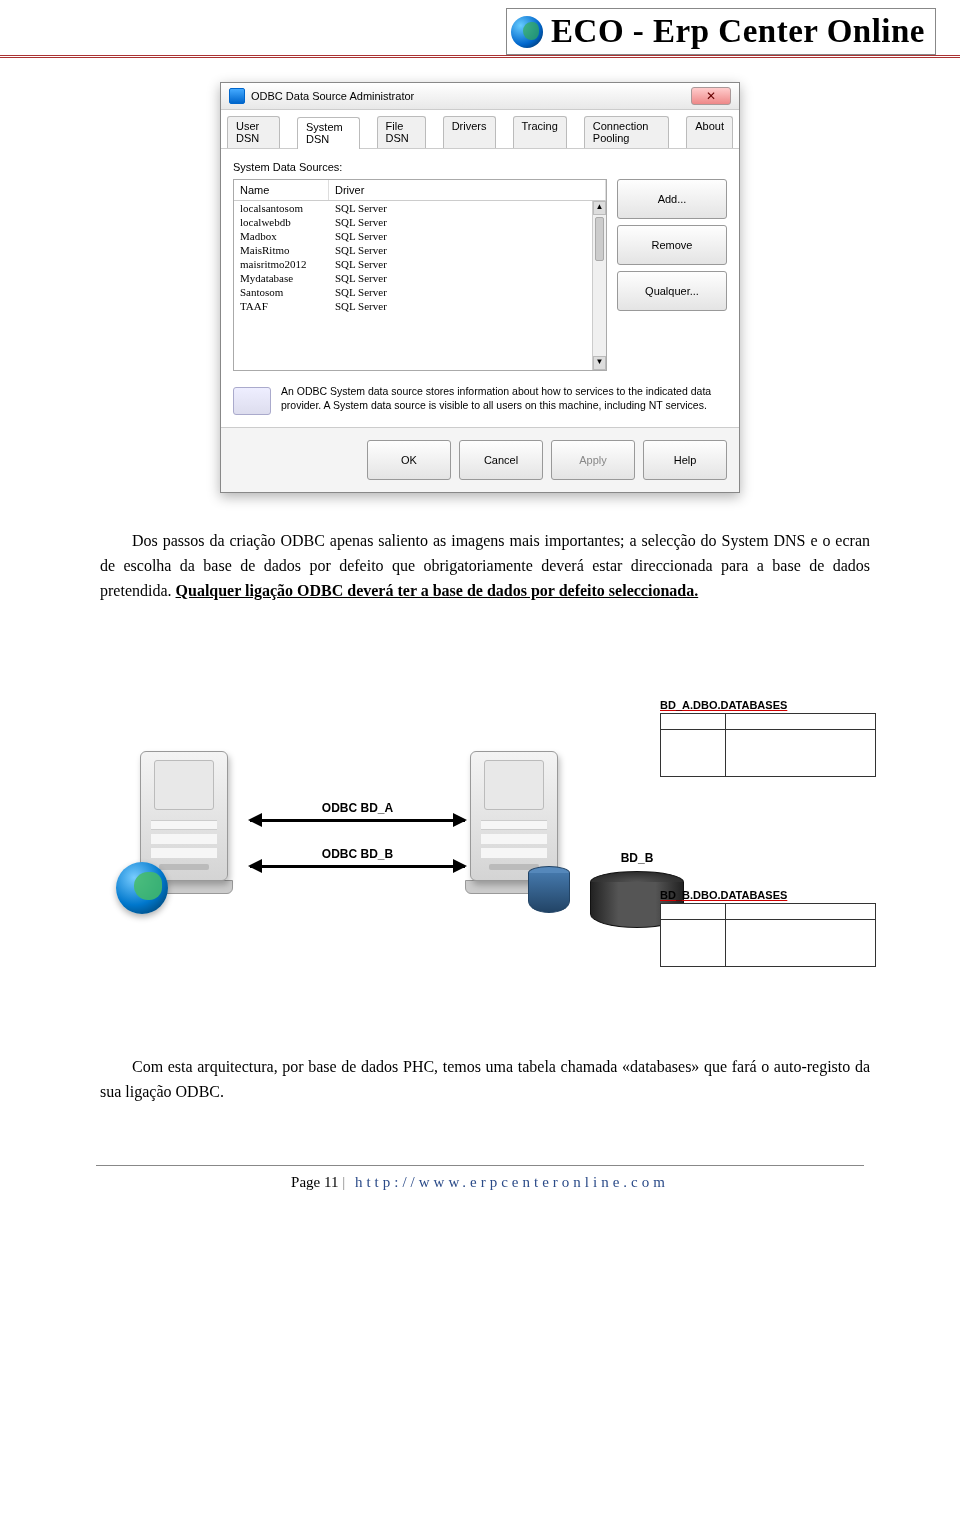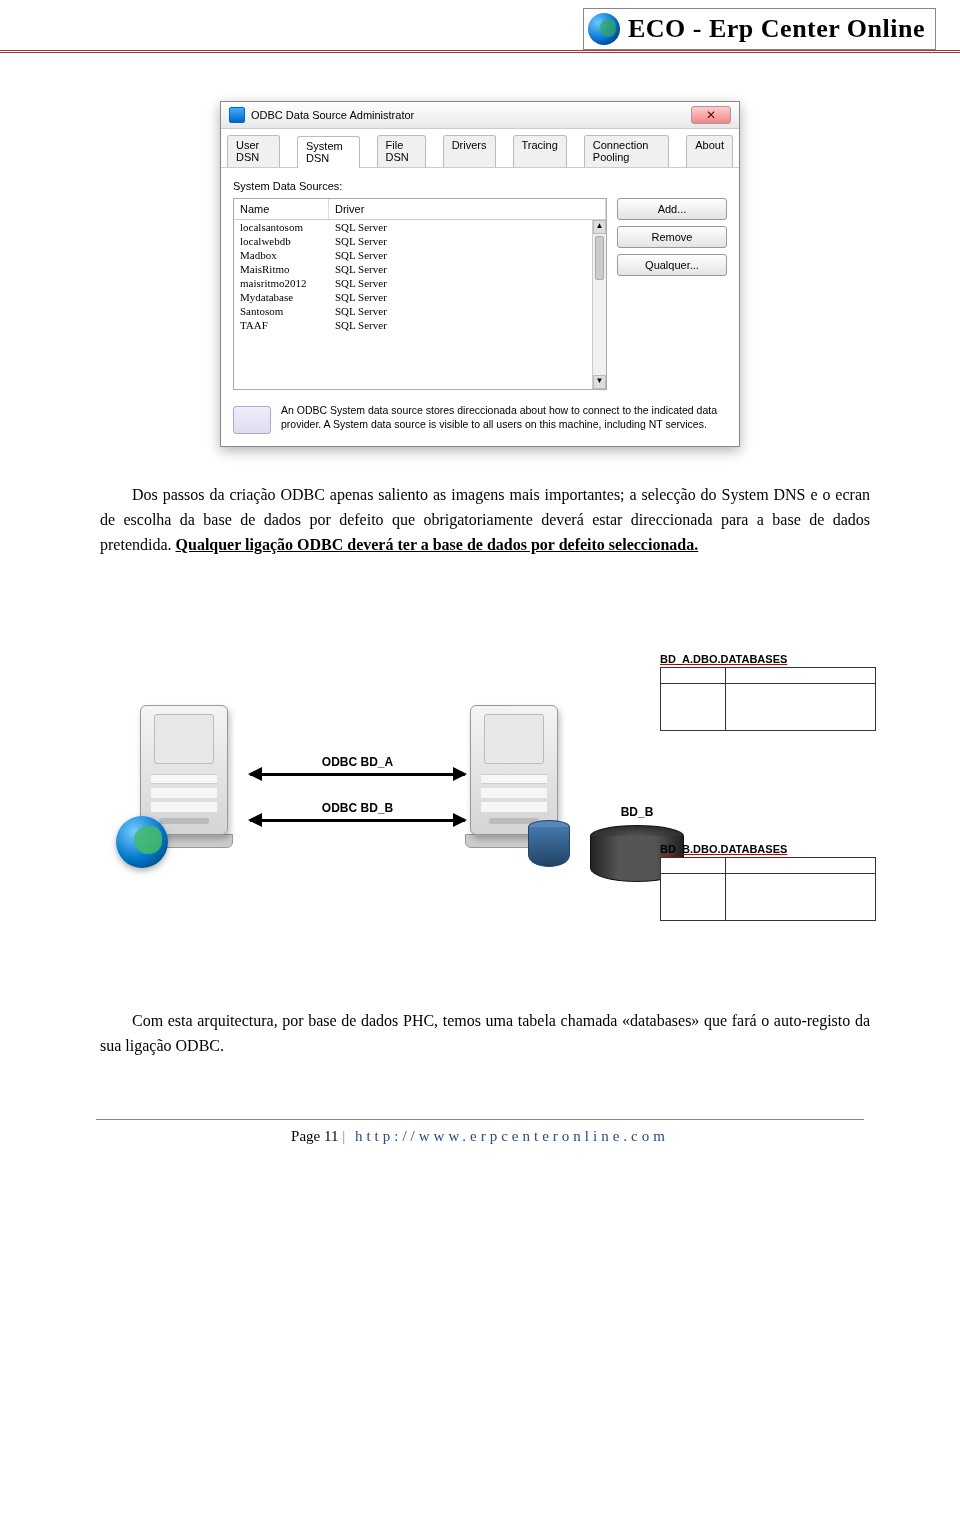--- a/index.html
+++ b/index.html
@@ -3,24 +3,24 @@
 <meta charset="utf-8">
 <style>
   * { margin:0; padding:0; box-sizing:border-box; }
   body { background:#fff; font-family:Georgia,serif; width:960px; margin:0 auto; color:#000; }
 
   
   .hdr { border-bottom:3px double #a33; padding:8px 24px 0 0; display:flex; justify-content:flex-end; }
   .hdr-inner { display:flex; align-items:center; gap:8px; background:#fff; border:1px solid #888; padding:4px 10px 4px 4px; }
   .globe { width:32px; height:32px; border-radius:50%; background:radial-gradient(circle at 30% 30%, #6cf 0, #06c 60%, #024 100%); position:relative; }
   .globe::after { content:""; position:absolute; inset:6px 4px 8px 12px; background:#3a5; border-radius:50% 40% 45% 50%; opacity:.7; }
-  .hdr-txt { font-family:"Times New Roman",serif; font-weight:bold; font-size:26px; letter-spacing:0.5px; }
-
-  
-  .dialog-wrap { display:flex; justify-content:center; margin:48px 0 36px; }
+  .hdr-txt { font-family:"Times New Roman",serif; font-weight:bold; font-size:33px; letter-spacing:0.5px; }
+
+  
+  .dialog-wrap { display:flex; justify-content:center; margin:24px 0 36px; }
   .dialog { width:520px; border:1px solid #888; background:#f4f4f4; font-family:"Segoe UI",Tahoma,sans-serif; font-size:11px; color:#000; box-shadow:0 4px 12px rgba(0,0,0,.3); }
   .titlebar { display:flex; align-items:center; justify-content:space-between; background:linear-gradient(#fff,#e8e8e8); padding:4px 8px; border-bottom:1px solid #ccc; }
   .titlebar-left { display:flex; align-items:center; gap:6px; }
   .app-icon { width:16px; height:16px; background:linear-gradient(#4af,#06c); border:1px solid #06c; border-radius:2px; }
   .close-btn { width:40px; height:18px; border:1px solid #a99; border-radius:3px; background:linear-gradient(#fcc,#e88); display:flex; align-items:center; justify-content:center; font-size:12px; color:#600; cursor:default; }
   .tabstrip { display:flex; gap:17px; background:#fff; padding:6px 6px 0; border-bottom:1px solid #ccc; }
   .tab { padding:3px 8px 4px; background:#f0f0f0; border:1px solid #bbb; border-bottom:none; border-radius:3px 3px 0 0; cursor:default; }
   .tab.active { background:#fff; font-weight:normal; position:relative; top:1px; }
   .pane { background:#fff; padding:12px; }
   .pane-label { margin-bottom:6px; }
@@ -32,21 +32,21 @@
   .col-driver { flex:1; }
   .list-rows { flex:1; overflow:hidden; position:relative; }
   .list-row { display:flex; }
   .list-row span { padding:1px 6px; display:block;font-family:Liberation Serif, serif; }
   .list-row .c1 { width:95px; }
   .list-row .c2 { flex:1; }
   .scrollbar { position:absolute; right:0; top:0; bottom:0; width:14px; border-left:1px solid #ccc; background:#f0f0f0; display:flex; flex-direction:column; }
   .scroll-btn { height:14px; background:#ddd; border:1px solid #bbb; font-size:8px; text-align:center; line-height:10px; }
   .scroll-thumb { margin:2px; height:44px; background:#ccc; border:1px solid #aaa; border-radius:2px; }
   .side-buttons { display:flex; flex-direction:column; gap:6px; width:110px; }
-  .wbtn { background:linear-gradient(#fefefe,#e4e4e4); border:1px solid #999; border-radius:3px; padding:4px 0; text-align:center; cursor:default; }
+  .wbtn { background:linear-gradient(#fefefe,#e4e4e4); border:1px solid #999; border-radius:3px; padding:13px 0; text-align:center; cursor:default; }
   .info-row { display:flex; gap:10px; margin-top:14px; align-items:flex-start; }
   .info-icon { width:38px; height:28px; border:1px solid #aac; background:linear-gradient(#eef,#dde); border-radius:3px; margin-top:2px; }
   .info-txt { flex:1; font-size:10.5px; line-height:1.3; }
   .footer-btns { display:flex; justify-content:flex-end; gap:8px; padding:12px; background:#f4f4f4; border-top:1px solid #ccc; }
   .footer-btns .wbtn { width:84px; }
   .footer-btns .wbtn.disabled { color:#888; }
 
   
   .para { margin:8px 90px 0 100px; text-align:justify; font-size:16px; line-height:1.55; }
   .para .uline { font-weight:bold; text-decoration:underline; }
@@ -165,22 +165,28 @@
           </div>
         </div>
         <div class="side-buttons">
           <div class="wbtn">Add...</div>
           <div class="wbtn">Remove</div>
           <div class="wbtn">Qualquer...</div>
         </div>
       </div>
       <div class="info-row">
         <div class="info-icon"></div>
-        <div class="info-txt">An ODBC System data source stores direccionada about how to connect to the indicated data provider.  A System data source is visible to all users on this machine, including NT services.</div>
-      </div>
+        <div class="info-txt">An ODBC System data source stores information about how to services to the indicated data provider.  A System data source is visible to all users on this machine, including NT services.</div>
+      </div>
+    </div>
+    <div class="footer-btns">
+      <div class="wbtn">OK</div>
+      <div class="wbtn">Cancel</div>
+      <div class="wbtn disabled">Apply</div>
+      <div class="wbtn">Help</div>
     </div>
   </div>
 </div>
 
 <p class="para" style="text-indent:2em">
   <span>Dos passos da criação ODBC apenas saliento as imagens mais importantes; a selecção do System DNS e o ecran de escolha da base de dados por defeito que obrigatoriamente deverá estar direccionada para a base de dados pretendida. </span><span class="uline">Qualquer ligação ODBC deverá ter a base de dados por defeito seleccionada.</span>
 </p>
 
 <div class="diagram-wrap">
   <div class="diagram">

